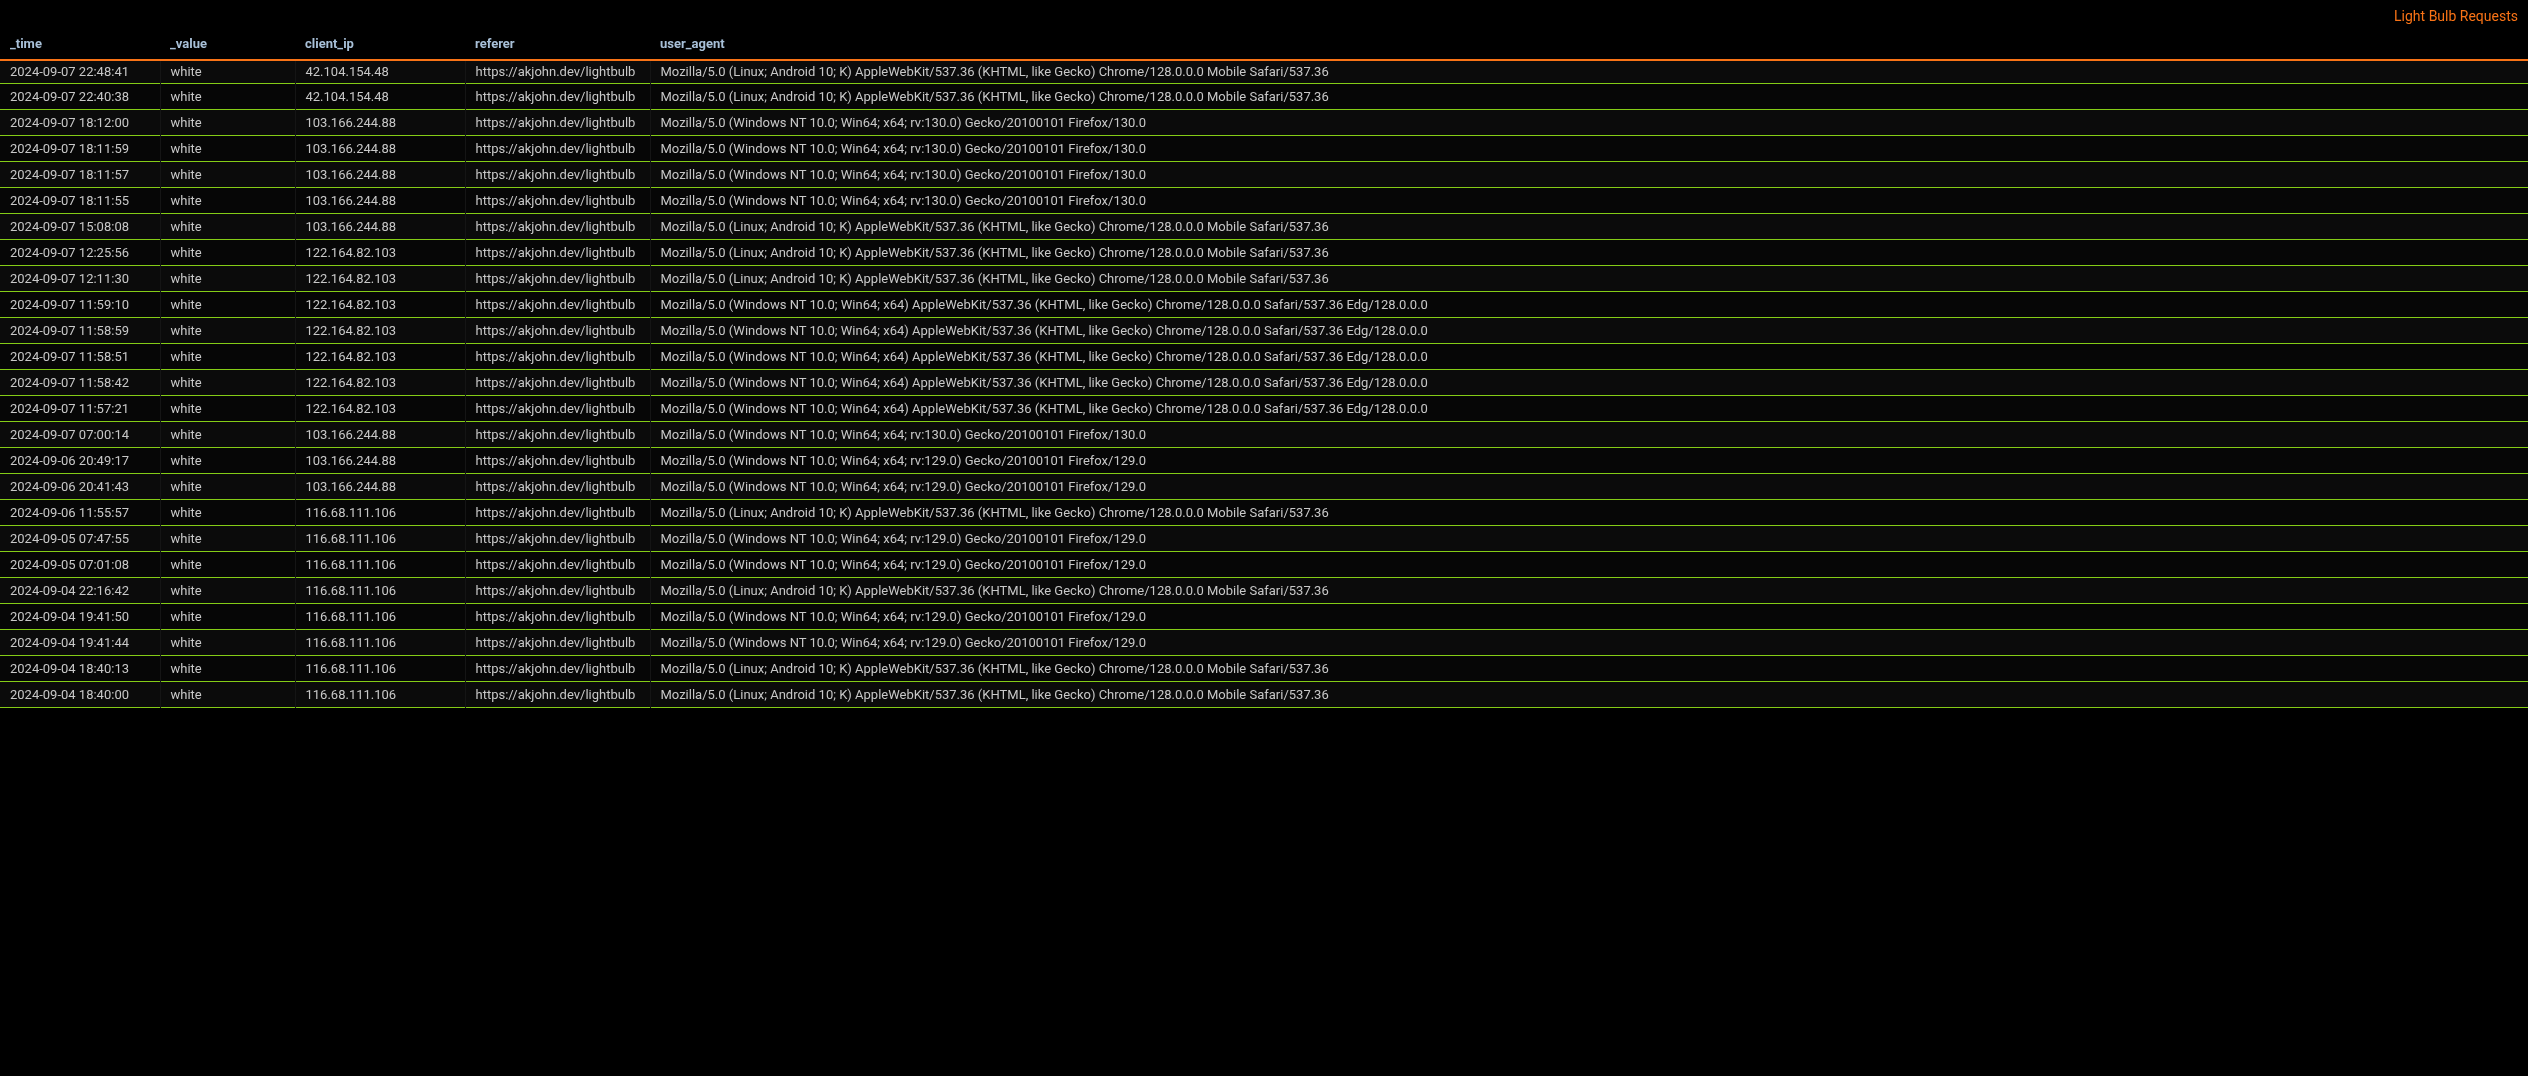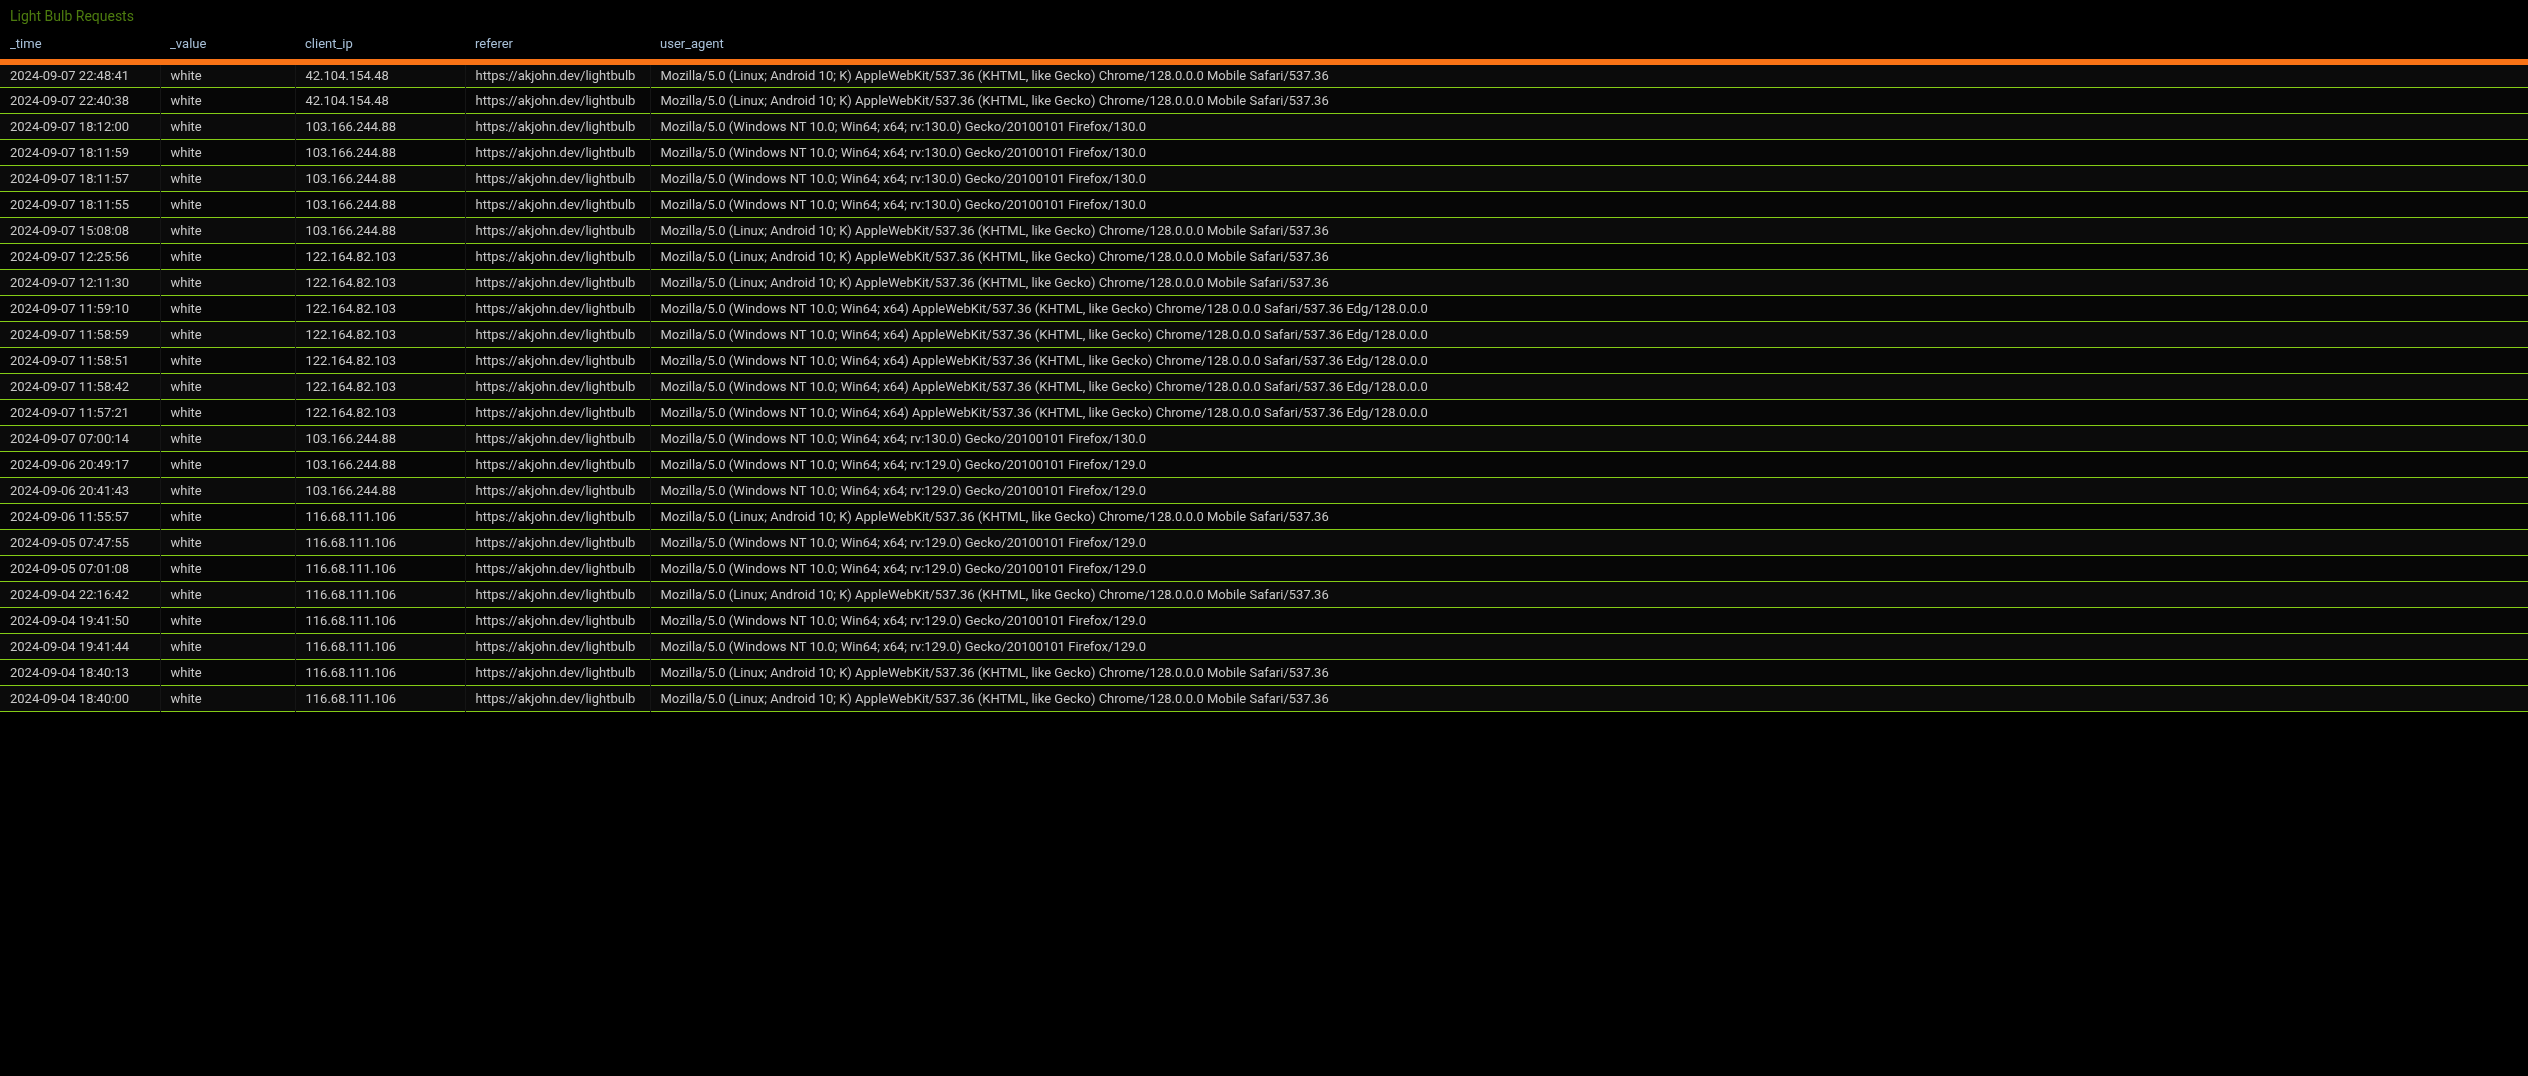--- a/index.html
+++ b/index.html
@@ -6,43 +6,44 @@
     body {
       background: #000;
       color: #c8c8c8;
       font-family: -apple-system, BlinkMacSystemFont, "Segoe UI", Roboto, Helvetica, Arial, sans-serif;
       font-size: 13px;
       width: 2528px;
       overflow-x: auto;
     }
     .panel-title {
       padding: 8px 10px 6px 10px;
-      color: #4d7c0f;
+      color: #f97316;
       font-size: 14px;
       font-weight: 400;
+      text-align: right;
     }
     .table-wrap {
       width: 100%;
     }
     table {
       width: 100%;
       border-collapse: collapse;
       table-layout: fixed;
     }
     col.col-time     { width: 160px; }
     col.col-value    { width: 135px; }
     col.col-clientip { width: 170px; }
     col.col-referer  { width: 185px; }
     col.col-ua       { width: auto; }
     thead th {
       text-align: left;
-      font-weight: 400;
+      font-weight: 700;
       color: #a8c0d8;
       padding: 6px 10px 8px 10px;
-      border-bottom: 6px solid #f97316;
+      border-bottom: 2px solid #f97316;
       white-space: nowrap;
     }
     tbody tr {
       border-bottom: 1px solid #84cc16;
     }
     tbody tr:nth-child(odd)  { background: #0b0b0b; }
     tbody tr:nth-child(even) { background: #060606; }
     tbody tr.cutoff td {
       height: 12px;
       overflow: hidden;

